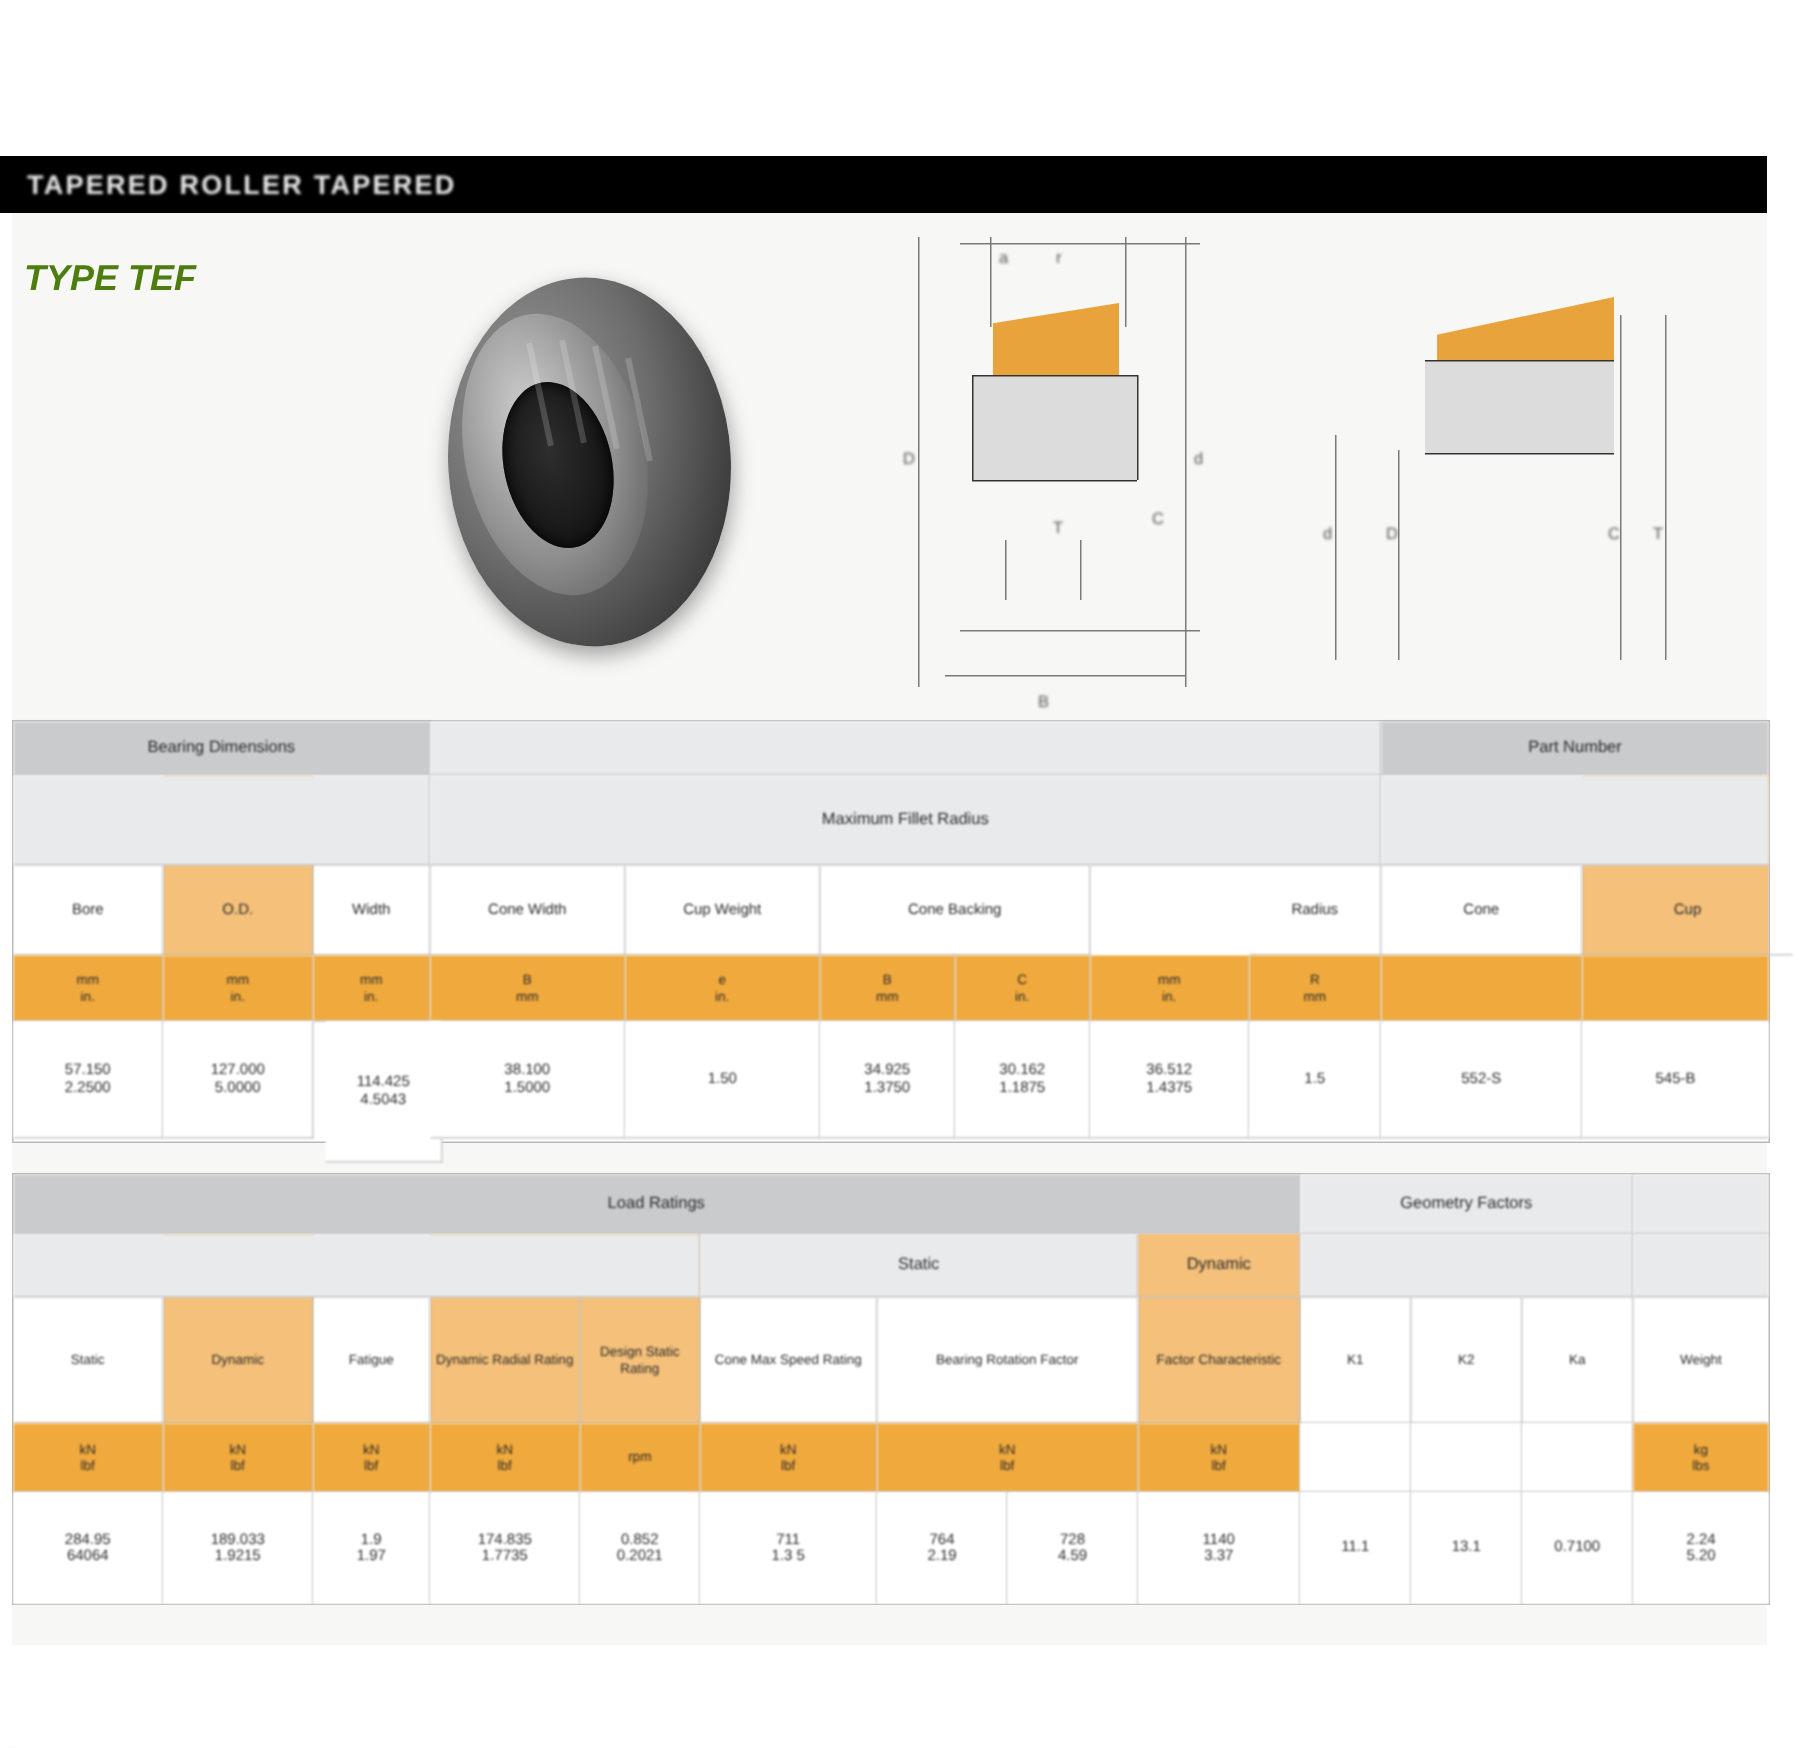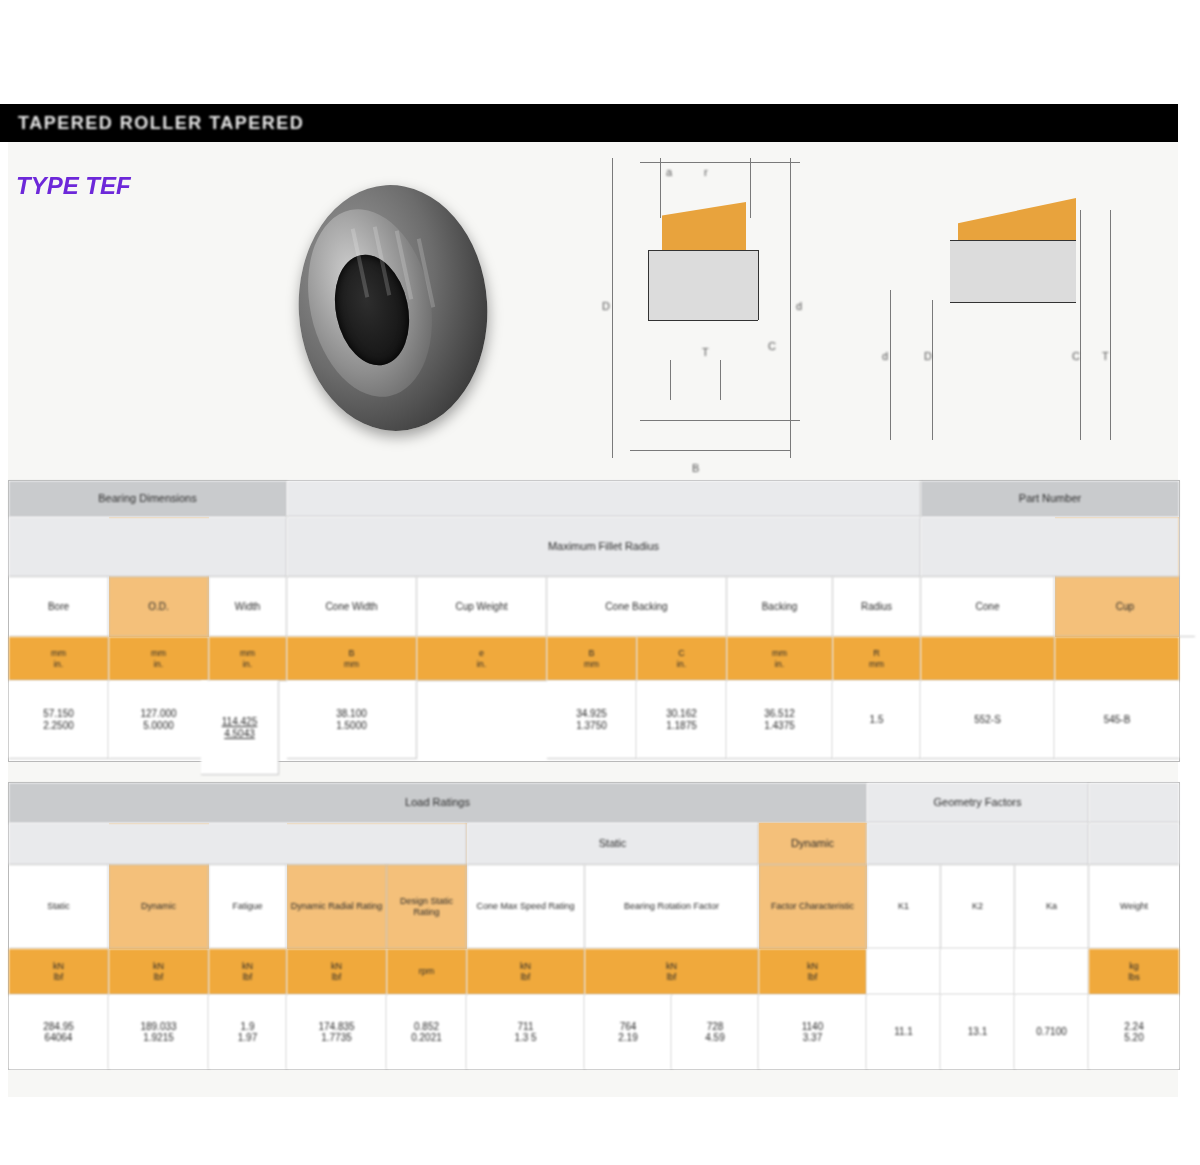--- a/index.html
+++ b/index.html
@@ -8,21 +8,21 @@
   .sheet{position:absolute;left:0;top:0;width:1200px;height:1165px;background:#f7f7f5;}
   
   .topmargin{position:absolute;left:0;top:0;width:1200px;height:104px;background:#ffffff;}
   .leftedge{position:absolute;left:0;top:0;width:8px;height:1165px;background:#ffffff;}
   .rightedge{position:absolute;right:0;top:0;width:22px;height:1165px;background:#ffffff;}
   .botmargin{position:absolute;left:0;bottom:0;width:1200px;height:68px;background:#ffffff;}
 
   .titlebar{position:absolute;left:0;top:104px;width:1178px;height:38px;background:#000000;}
   .titlebar .t{position:absolute;left:18px;top:9px;color:#ffffff;font-size:18px;font-weight:bold;letter-spacing:1.5px;
      font-family:"Liberation Sans",sans-serif; filter:blur(0.9px); opacity:.92;}
-  .typelabel{position:absolute;left:16px;top:172px;font-size:24px;font-style:italic;font-weight:bold;color:#6d28d9;
+  .typelabel{position:absolute;left:16px;top:172px;font-size:24px;font-style:italic;font-weight:bold;color:#4d7c0f;
      filter:blur(0.5px);}
 
   
   .photo{position:absolute;left:288px;top:168px;width:220px;height:280px;}
   .photo .outer{position:absolute;left:10px;top:18px;width:190px;height:244px;border-radius:50%/50%;
      background:radial-gradient(ellipse at 35% 30%, #9a9a9a 0%, #6c6c6c 45%, #3a3a3a 80%, #2a2a2a 100%);
      transform:rotate(-12deg) skewY(-6deg);box-shadow:0 6px 14px rgba(0,0,0,.35);}
   .photo .face{position:absolute;left:22px;top:40px;width:120px;height:190px;border-radius:50%;
      background:radial-gradient(ellipse at 40% 35%, #cfcfcf 0%, #8e8e8e 55%, #4d4d4d 100%);
      transform:rotate(-12deg);}
@@ -132,21 +132,20 @@
     <div class="cell hdr-light" style="left:0;top:36px;width:278px;height:60px;"></div>
     <div class="cell hdr-light" style="left:278px;top:36px;width:634px;height:60px;">Maximum Fillet Radius</div>
     <div class="cell hdr-light" style="left:912px;top:36px;width:258px;height:60px;border-right:none;"></div>
 
     <div class="cell small" style="left:0;top:96px;width:100px;height:60px;">Bore</div>
     <div class="cell small" style="left:100px;top:96px;width:100px;height:60px;">O.D.</div>
     <div class="cell small" style="left:200px;top:96px;width:78px;height:60px;">Width</div>
     <div class="cell small" style="left:278px;top:96px;width:130px;height:60px;">Cone Width</div>
     <div class="cell small" style="left:408px;top:96px;width:130px;height:60px;">Cup Weight</div>
     <div class="cell small" style="left:538px;top:96px;width:180px;height:60px;">Cone Backing</div>
-    <div class="cell small" style="left:718px;top:96px;width:106px;height:60px;">Backing</div>
     <div class="cell small" style="left:824px;top:96px;width:88px;height:60px;">Radius</div>
     <div class="cell small" style="left:912px;top:96px;width:134px;height:60px;">Cone</div>
     <div class="cell small" style="left:1046px;top:96px;width:140px;height:60px;border-right:none;">Cup</div>
 
     <div class="cell tiny row-orange" style="left:0;top:156px;width:100px;height:44px;white-space:pre;">mm
 in.</div>
     <div class="cell tiny row-orange" style="left:100px;top:156px;width:100px;height:44px;white-space:pre;">mm
 in.</div>
     <div class="cell tiny row-orange" style="left:200px;top:156px;width:78px;height:44px;white-space:pre;">mm
 in.</div>
@@ -162,24 +161,25 @@
 in.</div>
     <div class="cell tiny row-orange" style="left:824px;top:156px;width:88px;height:44px;white-space:pre;">R
 mm</div>
     <div class="cell tiny row-orange" style="left:912px;top:156px;width:134px;height:44px;"></div>
     <div class="cell tiny row-orange" style="left:1046px;top:156px;width:124px;height:44px;border-right:none;"></div>
 
     <div class="cell small row-white" style="left:0;top:200px;width:100px;height:78px;white-space:pre;">57.150
 2.2500</div>
     <div class="cell small row-white" style="left:100px;top:200px;width:100px;height:78px;white-space:pre;">127.000
 5.0000</div>
-    <div class="cell small row-white" style="left:192px;top:200px;width:78px;height:94px;white-space:pre;text-decoration:underline;">114.425
+    <div class="cell small row-white" style="left:208px;top:200px;width:78px;height:94px;white-space:pre;">114.425
 4.5043</div>
     <div class="cell small row-white" style="left:278px;top:200px;width:130px;height:78px;white-space:pre;">38.100
 1.5000</div>
+    <div class="cell small row-white" style="left:408px;top:200px;width:130px;height:78px;white-space:pre;">1.50</div>
     <div class="cell small row-white" style="left:538px;top:200px;width:90px;height:78px;white-space:pre;">34.925
 1.3750</div>
     <div class="cell small row-white" style="left:628px;top:200px;width:90px;height:78px;white-space:pre;">30.162
 1.1875</div>
     <div class="cell small row-white" style="left:718px;top:200px;width:106px;height:78px;white-space:pre;text-align:center;">36.512
 1.4375</div>
     <div class="cell small row-white" style="left:824px;top:200px;width:88px;height:78px;white-space:pre;">1.5</div>
     <div class="cell small row-white" style="left:912px;top:200px;width:134px;height:78px;">552-S</div>
     <div class="cell small row-white" style="left:1046px;top:200px;width:124px;height:78px;border-right:none;">545-B</div>
   </div>

